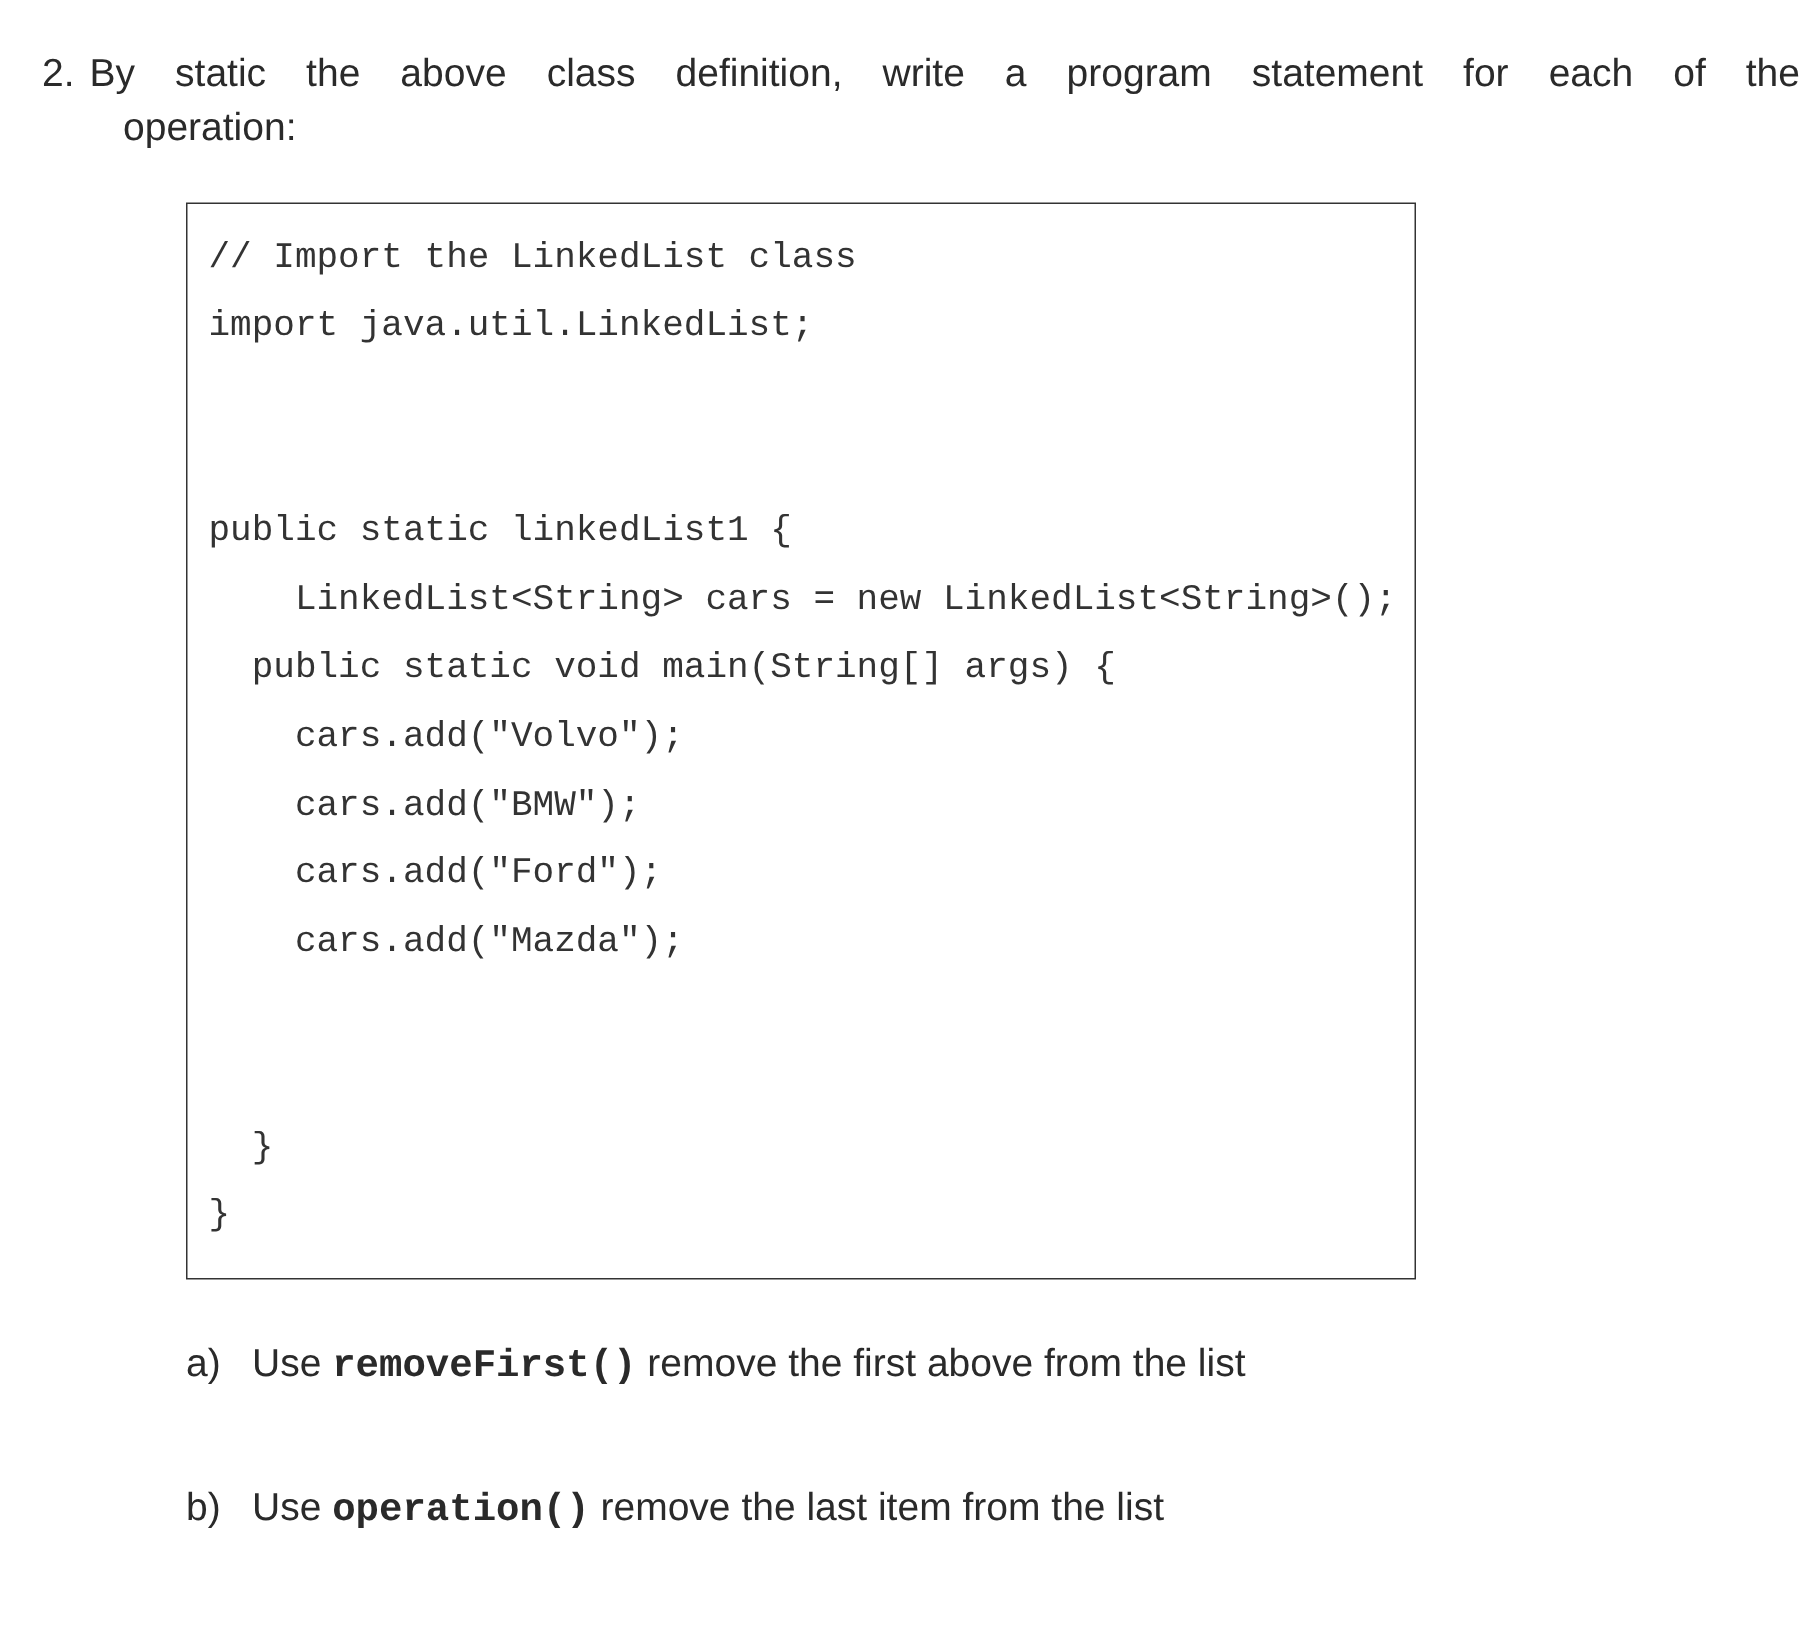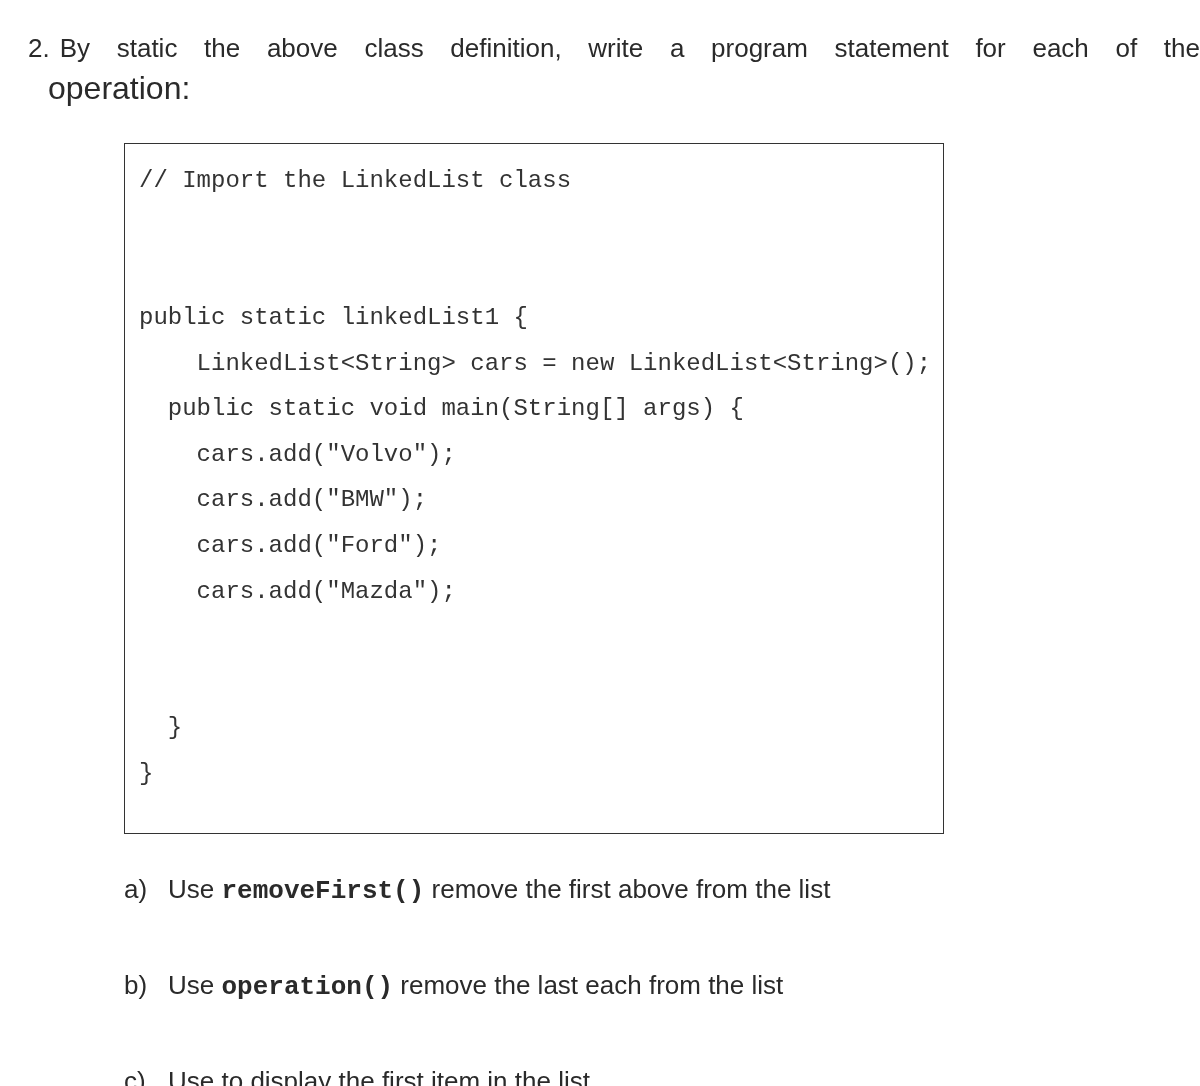--- a/index.html
+++ b/index.html
@@ -27,30 +27,30 @@
   .question-number {
     flex: 0 0 auto;
     padding-right: 10px;
   }
   .question-text {
     flex: 1 1 auto;
     text-align: justify;
     text-align-last: justify;
   }
   .question-text-2 {
-    padding-left: 48px;
-    font-size: 32px;
+    padding-left: 82px;
+    font-size: 26px;
     line-height: 1.4;
   }
   .code-box {
     margin: 32px 0 40px 124px;
     width: 820px;
     border: 1.5px solid #333;
     box-sizing: border-box;
-    padding: 14px 14px 36px 14px;
+    padding: 14px 14px 18px 14px;
     font-family: "Courier New", Courier, monospace;
     font-size: 24px;
     line-height: 1.9;
     color: #333;
   }
   .code-line { white-space: pre; }
   .subitems {
     padding-left: 124px;
     font-size: 26px;
   }
@@ -76,20 +76,21 @@
 <div class="page">
 
   <div class="question-line">
     <span class="question-number">2.</span>
     <span class="question-text">By static the above class definition, write a program statement for each of the</span>
   </div>
   <div class="question-text-2">operation:</div>
 
   <div class="code-box">
     <div class="code-line">// Import the LinkedList class</div>
+    <div class="code-line">import java.util.LinkedList;</div>
     <div class="code-line">&nbsp;</div>
     <div class="code-line">&nbsp;</div>
     <div class="code-line">public static linkedList1 {</div>
     <div class="code-line">    LinkedList&lt;String&gt; cars = new LinkedList&lt;String&gt;();</div>
     <div class="code-line">  public static void main(String[] args) {</div>
     <div class="code-line">    cars.add("Volvo");</div>
     <div class="code-line">    cars.add("BMW");</div>
     <div class="code-line">    cars.add("Ford");</div>
     <div class="code-line">    cars.add("Mazda");</div>
     <div class="code-line">&nbsp;</div>
@@ -101,21 +102,21 @@
   <div class="subitems">
     <div class="subitem">
       <span class="sub-label">a)</span>
       <span class="sub-text">
         <span>Use </span><span class="mono">removeFirst()</span><span> remove the first above from the list</span>
       </span>
     </div>
     <div class="subitem">
       <span class="sub-label">b)</span>
       <span class="sub-text">
-        <span>Use </span><span class="mono">operation()</span><span> remove the last each from the list</span>
+        <span>Use </span><span class="mono">operation()</span><span> remove the last item from the list</span>
       </span>
     </div>
     <div class="subitem">
       <span class="sub-label">c)</span>
       <span class="sub-text">
         <span>Use </span><span> to display the first item in the list</span>
       </span>
     </div>
 
   </div>

